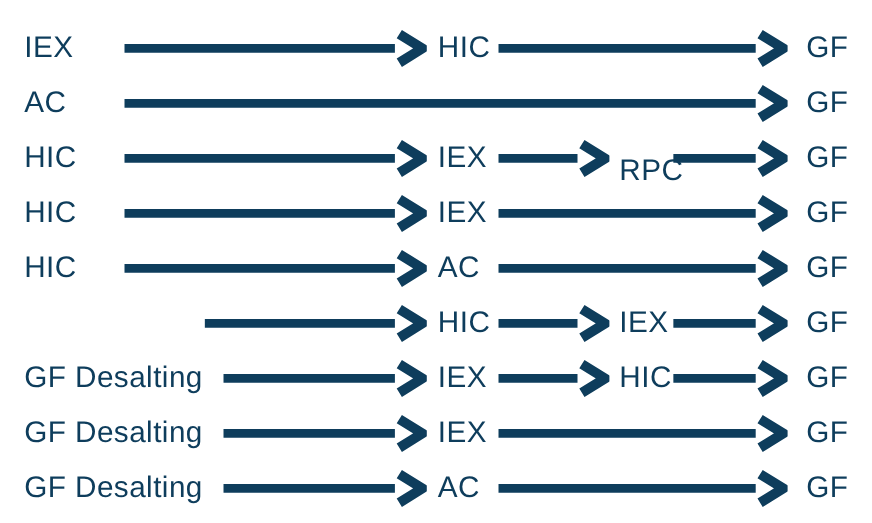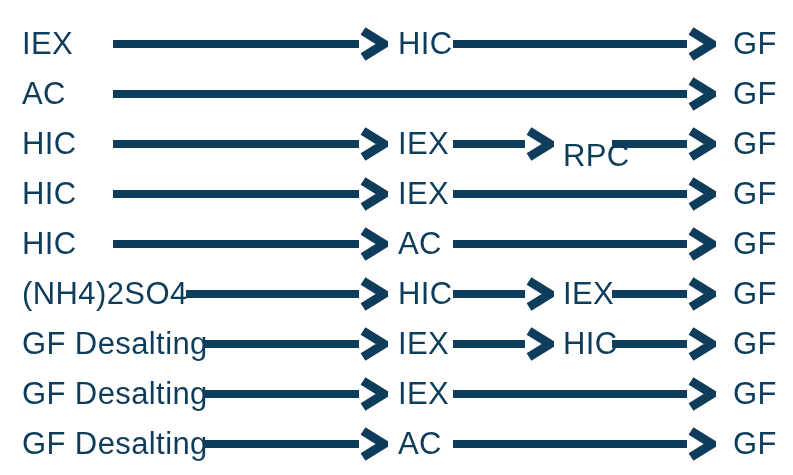--- a/index.html
+++ b/index.html
@@ -10,21 +10,21 @@
     font-family: "Liberation Sans", sans-serif;
     overflow: hidden;
   }
   #diagram {
     position: relative;
     width: 793px; height: 475px;
   }
   .step-label {
     position: absolute;
     transform: translateY(-52%);
-    font-size: 31px;
+    font-size: 27px;
     letter-spacing: 0.4px;
     color: var(--ink);
     white-space: nowrap;
     line-height: 1;
     text-align: right;
   }
   .arrow-svg {
     position: absolute;
     display: block;
   }
@@ -81,21 +81,20 @@
     <span class="step-label" style="left: 398px; top: 244px;">AC</span>
     <span class="step-label" style="left: 733px; top: 244px;">GF</span>
     <svg width="275" height="34" class="arrow-svg" style="left: 113px; top: 227px;">
       <line x1="0" y1="17" x2="246" y2="17" stroke="#0e3d5c" stroke-width="8"></line>
       <polyline points="250,4 271,17 250,30" fill="none" stroke="#0e3d5c" stroke-width="9"></polyline>
     </svg>
     <svg width="263" height="34" class="arrow-svg" style="left: 453px; top: 227px;">
       <line x1="0" y1="17" x2="234" y2="17" stroke="#0e3d5c" stroke-width="8"></line>
       <polyline points="238,4 259,17 238,30" fill="none" stroke="#0e3d5c" stroke-width="9"></polyline>
     </svg>
-    <span class="step-label" style="left: 22px; top: 294px;">(NH4)2SO4</span>
     <span class="step-label" style="left: 398px; top: 294px;">HIC</span>
     <span class="step-label" style="left: 563px; top: 294px;">IEX</span>
     <span class="step-label" style="left: 733px; top: 294px;">GF</span>
     <svg width="202" height="34" class="arrow-svg" style="left: 186px; top: 277px;">
       <line x1="0" y1="17" x2="173" y2="17" stroke="#0e3d5c" stroke-width="8"></line>
       <polyline points="177,4 198,17 177,30" fill="none" stroke="#0e3d5c" stroke-width="9"></polyline>
     </svg>
     <svg width="101" height="34" class="arrow-svg" style="left: 453px; top: 277px;">
       <line x1="0" y1="17" x2="72" y2="17" stroke="#0e3d5c" stroke-width="8"></line>
       <polyline points="76,4 97,17 76,30" fill="none" stroke="#0e3d5c" stroke-width="9"></polyline>

